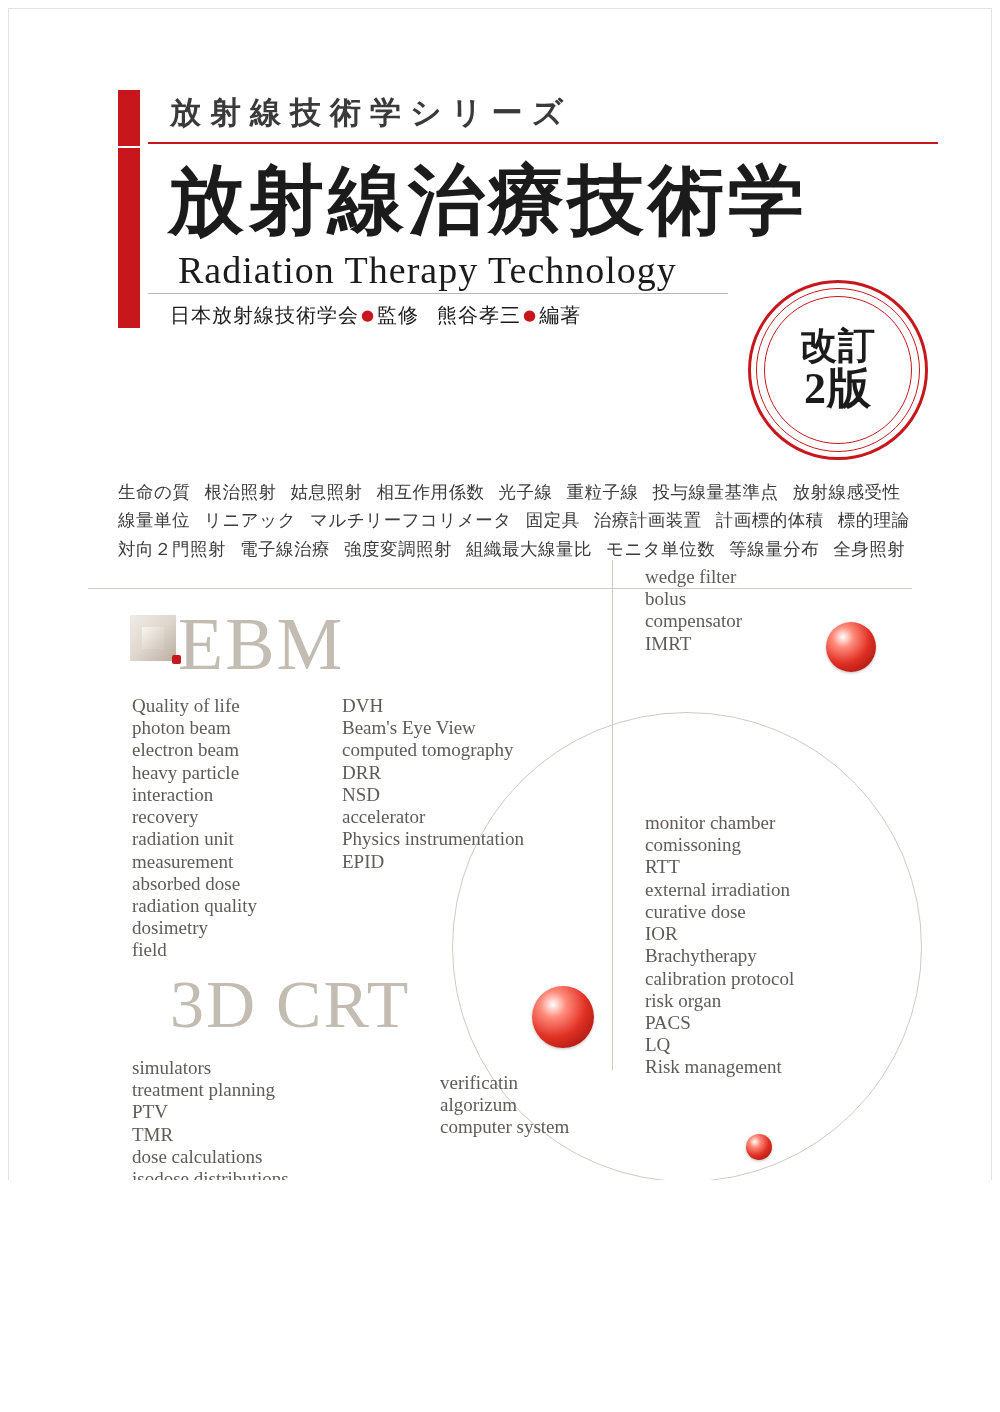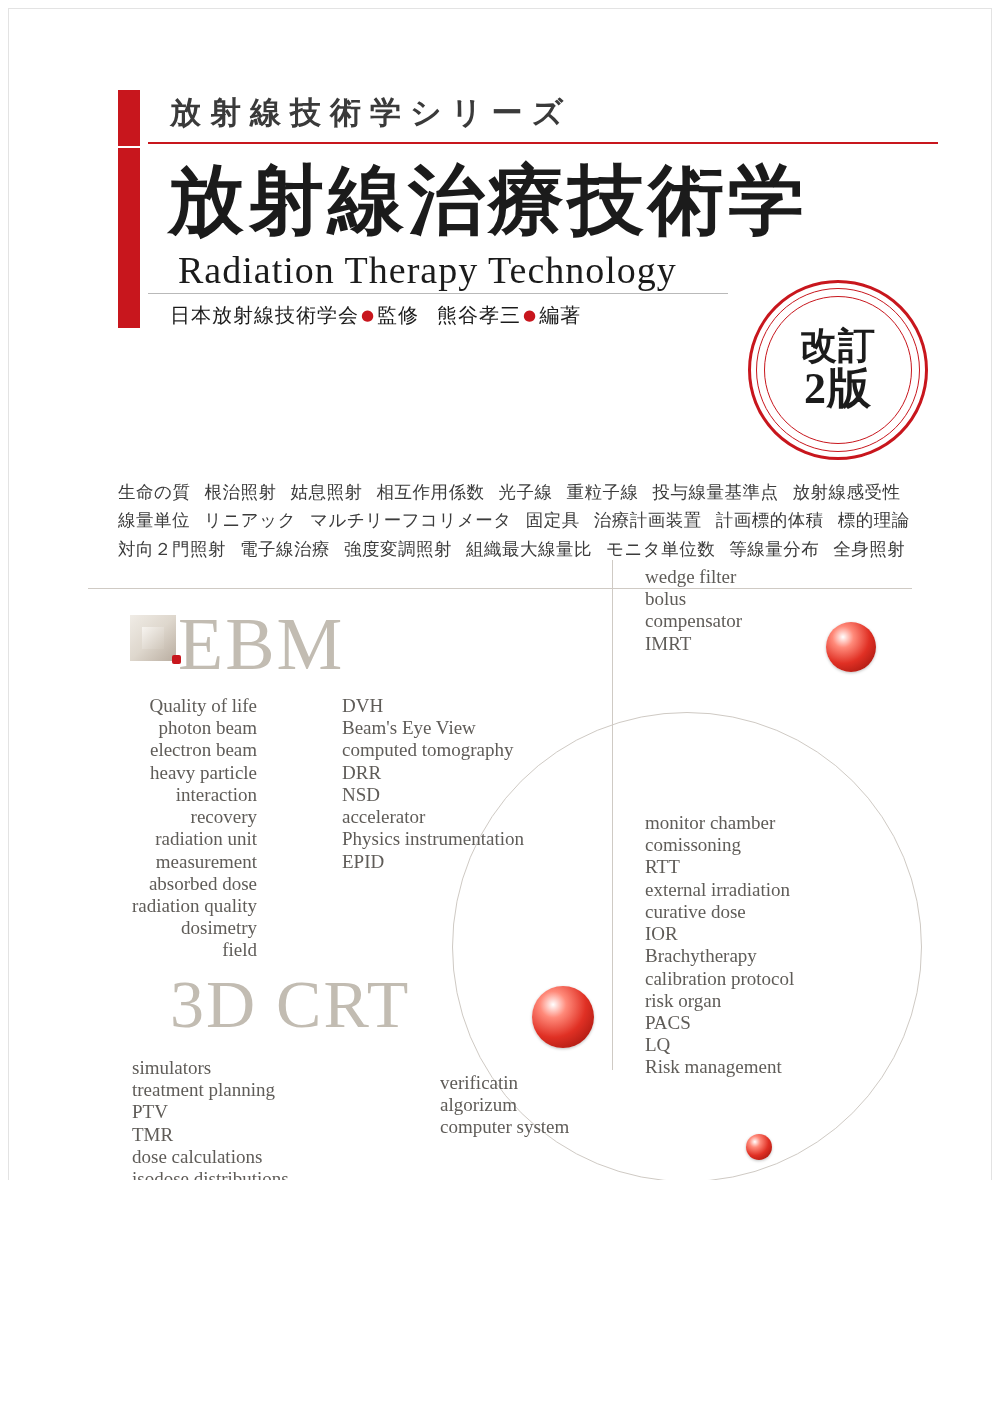--- a/index.html
+++ b/index.html
@@ -331,21 +331,21 @@
     <div class="hline"></div>
     <div class="vline"></div>
     <div class="circle-big"></div>
 
     <div class="sq-icon"></div>
     <div class="sq-dot"></div>
 
     <div class="bigword w-ebm">EBM</div>
     <div class="bigword w-3dcrt">3D CRT</div>
 
-    <div class="kwlist kw-col1" style="white-space: pre; text-align: right;">Quality of life
+    <div class="kwlist kw-col1" style="white-space: pre;">Quality of life
 photon beam
 electron beam
 heavy particle
 interaction
 recovery
 radiation unit
 measurement
 absorbed dose
 radiation quality
 dosimetry

